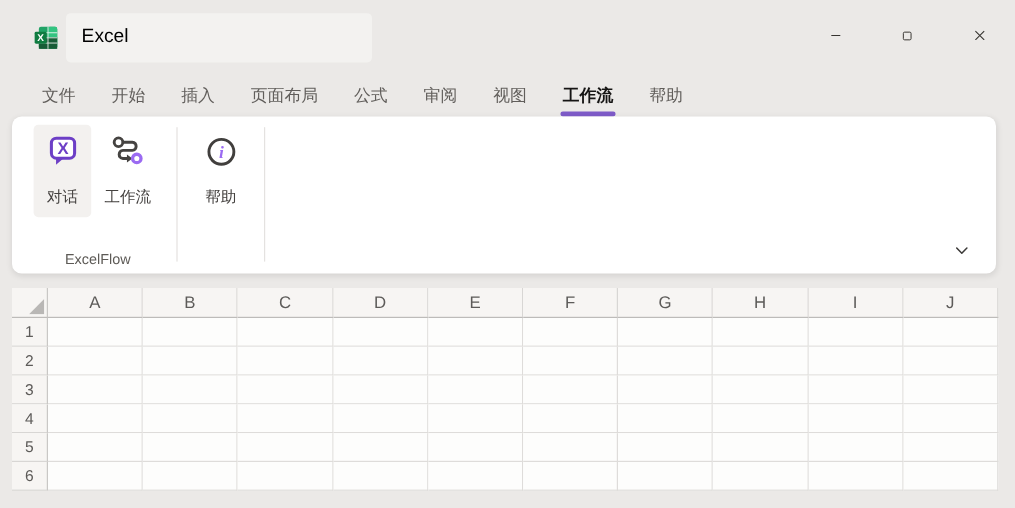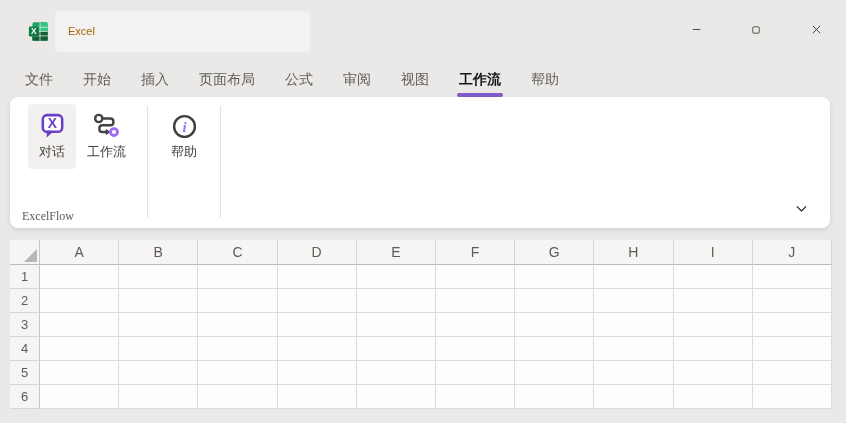--- a/index.html
+++ b/index.html
@@ -7,43 +7,43 @@
     width:846px;height:423px;overflow:hidden;position:relative;
     background:#ebe9e7;
     font-family:"Liberation Sans","DejaVu Sans",sans-serif;
     -webkit-font-smoothing:antialiased;
   }
   
   .titlebar{height:62px;display:flex;align-items:center;position:relative;}
   .title-glow{position:absolute;left:55px;top:11px;width:255px;height:41px;
     background:rgba(250,249,248,.55);border-radius:4px;}
   .logo{margin-left:28px;width:21px;height:21px;display:flex;z-index:1;}
-  .app-title{margin-left:19px;font-size:11px;color:#a16207;z-index:1;}
+  .app-title{margin-left:19px;font-size:16px;color:#000000;z-index:1;}
   .win-controls{margin-left:auto;display:flex;height:100%;}
   .win-btn{width:60px;height:100%;display:flex;align-items:center;justify-content:center;
     background:transparent;border:none;cursor:default;padding:0;}
   
-  .tabbar{display:flex;align-items:stretch;height:35px;padding-left:10px;}
+  .tabbar{display:flex;align-items:stretch;height:35px;padding-left:20px;}
   .tab{padding:0 15px;font-size:14px;color:#615e5b;display:flex;align-items:center;position:relative;}
   .tab.active{color:#161514;font-weight:bold;}
   .tab.active::after{content:"";position:absolute;left:13px;right:13px;bottom:0;height:4px;
     border-radius:2px;background:var(--underline,#7e5bc8);}
   
   .ribbon{position:absolute;left:10px;top:97px;width:820px;height:131px;background:#ffffff;
     border-radius:8px;box-shadow:0 2px 5px rgba(0,0,0,.10);display:flex;align-items:flex-start;
     padding:0;box-sizing:border-box;}
   .rgroup{display:flex;flex-direction:column;padding-top:7px;}
   .rgroup:first-child{margin-left:12px;}
   .group-buttons{display:flex;align-items:flex-start;height:96px;padding:0 5px;}
   .rbtn{display:flex;flex-direction:column;align-items:center;background:transparent;border:none;
     border-radius:4px;padding:9px 9px 8px;margin:0 1px;cursor:default;}
   .rbtn.selected{background:#f3f1ef;}
   .rbtn .ric{width:30px;height:30px;display:flex;align-items:center;justify-content:center;}
-  .rbtn .rlbl{font-size:13px;color:#454240;margin-top:0;white-space:nowrap;}
-  .group-label{font-size:12px;color:#5d5a56;padding-top:9px;font-family:Liberation Serif, serif;}
+  .rbtn .rlbl{font-size:13px;color:#454240;margin-top:12px;white-space:nowrap;}
+  .group-label{text-align:center;font-size:12px;color:#5d5a56;padding-top:9px;}
   .vdivider{width:1px;height:112px;background:#e4e2e0;margin:9px 6px 0;}
   .collapse-btn{position:absolute;right:16px;bottom:7px;background:transparent;border:none;
     width:26px;height:22px;display:flex;align-items:center;justify-content:center;padding:0;}
   
   .grid{position:absolute;left:10px;top:240px;width:822px;height:169px;background:#fff;}
   .ghead{display:flex;height:25px;}
   .corner{width:30px;flex:0 0 30px;background:#f7f5f3;position:relative;box-sizing:border-box;
     border-right:1px solid #c9c7c5;border-bottom:1px solid #bdbbb9;}
   .corner-tri{position:absolute;right:2px;bottom:2px;width:13px;height:13px;background:#b9b7b5;
     clip-path:polygon(100% 0,100% 100%,0 100%);}

